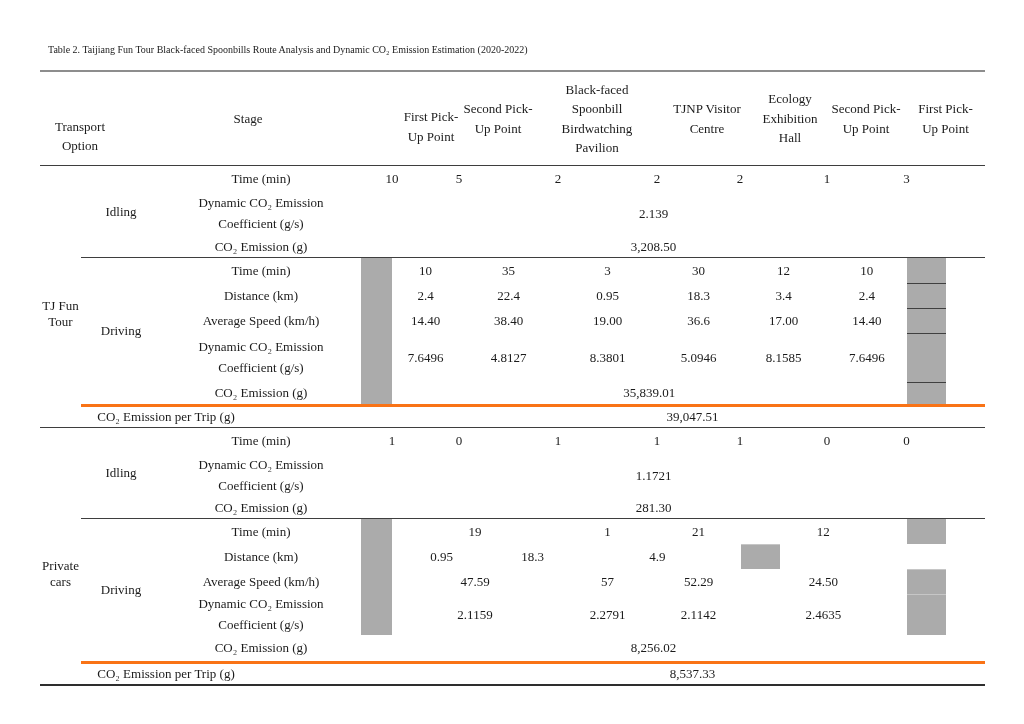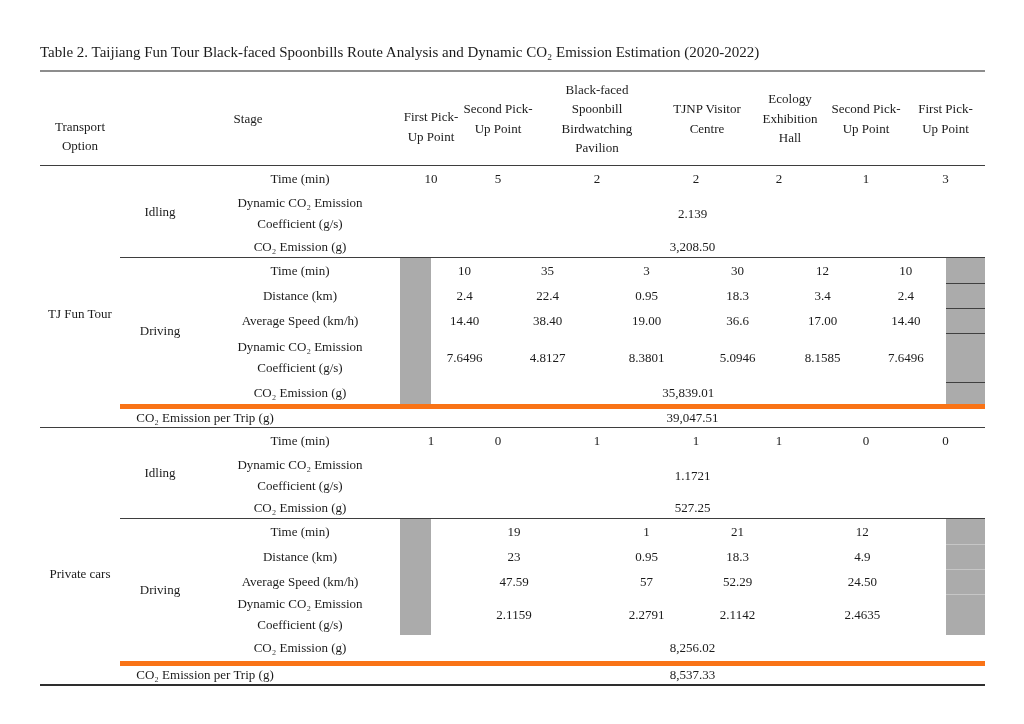--- a/index.html
+++ b/index.html
@@ -1,17 +1,17 @@
 <!DOCTYPE html>
 <html><head>
 <meta charset="utf-8">
 <style>
   * { margin:0; padding:0; box-sizing:border-box; }
   body { width:1024px; height:724px; background:#ffffff; font-family:"Liberation Serif","DejaVu Serif",serif; color:#1b1b1b; position:relative; overflow:hidden; }
-  .title { position:absolute; left:40px; top:44px; font-size:15px; white-space:nowrap; }
+  .title { position:absolute; left:48px; top:44px; font-size:10px; white-space:nowrap; }
   .table { position:absolute; left:40px; top:70px; width:945px; border-top:2px solid #8d8d8d; border-bottom:2px solid #2e2e2e; font-size:13px; }
   .row { display:flex; }
   .col { display:flex; flex-direction:column; }
   .c { display:flex; align-items:center; justify-content:center; text-align:center; }
   .pre { white-space:pre-line; }
 
   
   .header { height:94px; border-bottom:1px solid #3e3e3e; }
   .hcell { line-height:1.5; }
   .nudge-down { position:relative; top:8px; }
@@ -28,21 +28,21 @@
   .d1{width:67px}.d2{width:99px}.d3{width:99px}.d4{width:83px}.d5{width:87px}.d6{width:79.5px}
   .p1{width:166px}.p2{width:99px}.p3{width:83px}.p4{width:166.5px}
   .span-loc{width:585px}
   .span-mid{width:514.5px}
 
   
   .h20{height:20px}.h21{height:21px}.h22{height:22px}.h25{height:25px}.h26{height:26px}.h41{height:41px}.h45{height:45px}.h49{height:49px}
 
   .section-tj { border-bottom:1px solid #3e3e3e; }
   .driving-block { border-top:1px solid #3e3e3e; }
-  .pertrip { border-top:5px solid #f97316; height:23px; }
+  .pertrip { border-top:3px solid #f97316; height:23px;gap:39px; }
   .pertrip-label { width:280px; transform:translateX(-55px); }
   .grdiv { border-top:1px solid #3f3f3f; }
   .grdiv-light { border-top:1px solid #c6c6c6; }
   .metric { line-height:1.55; }
 </style>
 </head>
 <body>
 
 <div class="title">Table 2. Taijiang Fun Tour Black-faced Spoonbills Route Analysis and Dynamic CO₂ Emission Estimation (2020-2022)</div>
 
@@ -186,41 +186,40 @@
             <div class="c l6">0</div>
             <div class="c l7">0</div>
           </div>
           <div class="row h45">
             <div class="c w-metric pre metric">Dynamic CO₂ Emission
 Coefficient (g/s)</div>
             <div class="c span-loc">1.1721</div>
           </div>
           <div class="row h20">
             <div class="c w-metric">CO₂ Emission (g)</div>
-            <div class="c span-loc">527.25</div>
+            <div class="c span-loc">281.30</div>
           </div>
         </div>
       </div>
 
       <div class="row driving-block">
         <div class="c w-stage">Driving</div>
         <div class="col">
           <div class="row h25">
             <div class="c w-metric">Time (min)</div>
             <div class="gl"></div>
             <div class="c p1">19</div>
             <div class="c p2">1</div>
             <div class="c p3">21</div>
             <div class="c p4">12</div>
             <div class="gr"></div>
           </div>
           <div class="row h25">
             <div class="c w-metric">Distance (km)</div>
             <div class="gl"></div>
-            <div class="c p1">23</div>
             <div class="c p2">0.95</div>
             <div class="c p3">18.3</div>
             <div class="c p4">4.9</div>
             <div class="gr grdiv-light"></div>
           </div>
           <div class="row h25">
             <div class="c w-metric">Average Speed (km/h)</div>
             <div class="gl"></div>
             <div class="c p1">47.59</div>
             <div class="c p2">57</div>

